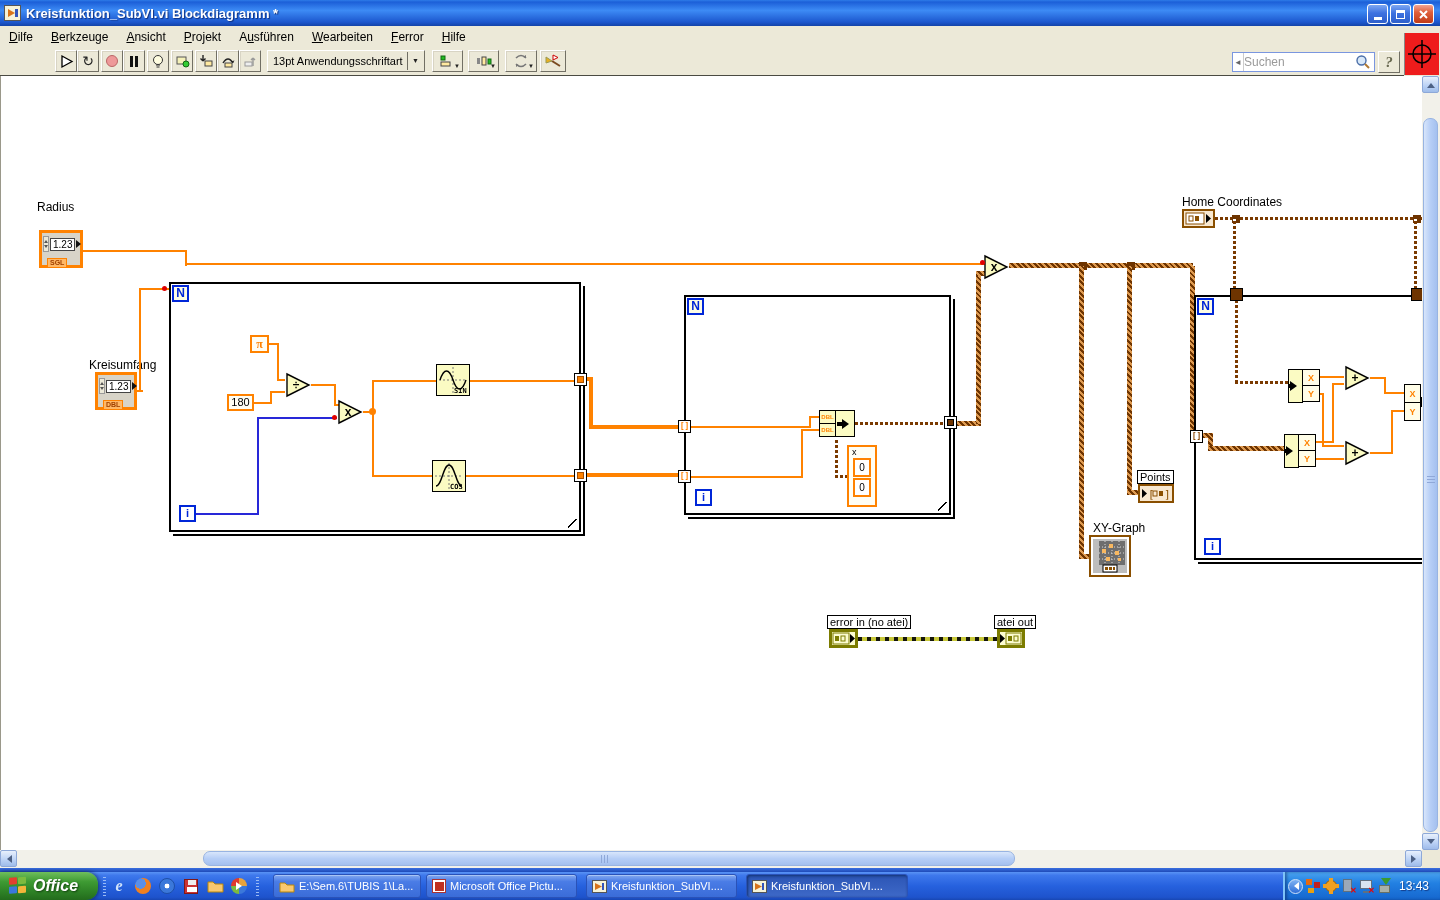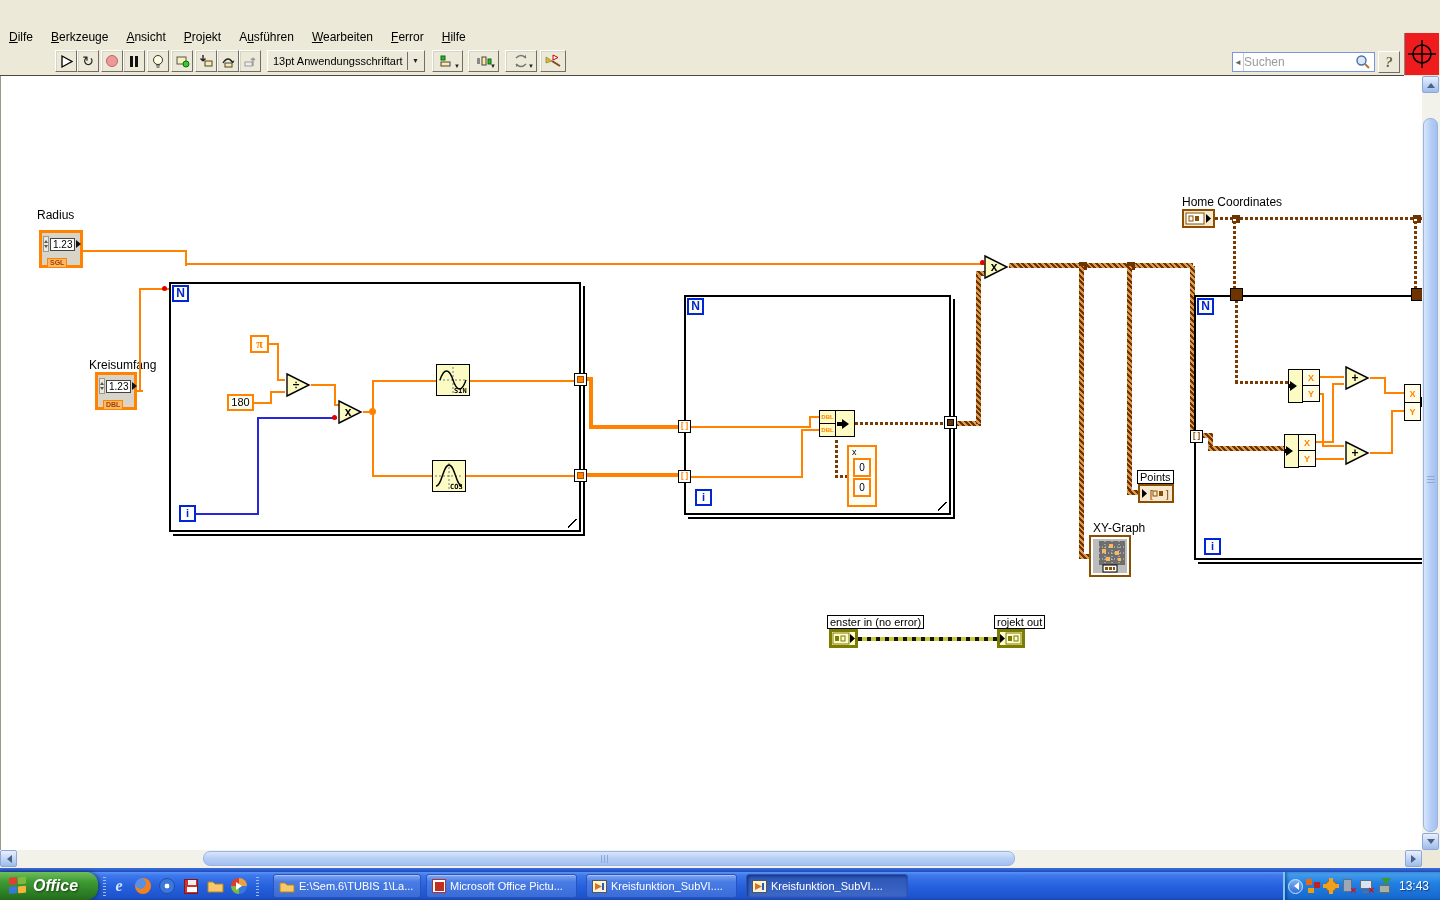--- a/index.html
+++ b/index.html
@@ -158,20 +158,43 @@
     background:linear-gradient(180deg,#7FB2F2,#2F6FD8); border:1px solid #CFE2FA;
     display:flex; align-items:center; justify-content:center; }
   .redx { position:absolute; right:-1px; bottom:-1px; width:8px; height:8px; color:#E00;
     font:bold 8px/8px "Liberation Sans",sans-serif; }
 </style>
 </head>
 <body>
 
 <div id="app">
 
+  <div class="titlebar">
+    <div class="tb-icon">
+      <svg width="13" height="12">
+          <rect x="0" y="0" width="13" height="12" fill="#F6F3D8"></rect>
+          <polygon points="2,2 9,6 2,10" fill="#D8741A"></polygon>
+          <rect x="9" y="2" width="3" height="8" fill="#3355BB"></rect>
+        </svg>
+    </div>
+    <span class="tb-title">Kreisfunktion_SubVI.vi Blockdiagramm *</span>
+    <div class="winbtns">
+      <div class="wbtn">
+          <div class="glyph-min"></div>
+        </div>
+      <div class="wbtn">
+          <div class="glyph-restore"></div>
+        </div>
+      <div class="wbtn close">
+        <svg width="11" height="11">
+            <path d="M2 2 L9 9 M9 2 L2 9" stroke="#fff" stroke-width="2"></path>
+          </svg>
+      </div>
+    </div>
+  </div>
 
   <div class="menubar">
     <span class="mitem"><span></span><span class="mn-key">D</span><span>ilfe</span></span>
     <span class="mitem"><span></span><span class="mn-key">B</span><span>erkzeuge</span></span>
     <span class="mitem"><span></span><span class="mn-key">A</span><span>nsicht</span></span>
     <span class="mitem"><span></span><span class="mn-key">P</span><span>rojekt</span></span>
     <span class="mitem"><span>A</span><span class="mn-key">u</span><span>sführen</span></span>
     <span class="mitem"><span></span><span class="mn-key">W</span><span>earbeiten</span></span>
     <span class="mitem"><span></span><span class="mn-key">F</span><span>error</span></span>
     <span class="mitem"><span></span><span class="mn-key">H</span><span>ilfe</span></span>
@@ -275,21 +298,21 @@
   <div class="vi-icon">
     <svg width="35" height="42">
       <circle cx="17" cy="21" r="9" fill="none" stroke="#000" stroke-width="1.5"></circle>
       <line x1="3" y1="21" x2="31" y2="21" stroke="#000" stroke-width="1.5"></line>
       <line x1="17" y1="7" x2="17" y2="35" stroke="#000" stroke-width="1.5"></line>
     </svg>
   </div>
 
   <div class="diagram">
 
-    <span class="lbl" style="left:36px;top:132px">Radius</span>
+    <span class="lbl" style="left:36px;top:124px">Radius</span>
     <div class="numctl" style="left:38px;top:154px;width:44px;height:38px">
       <div class="row">
         <div class="spin">
             <i class="up"></i>
             <i class="dn"></i>
           </div>
         <span class="numval">1.23</span>
         <div class="outmark"></div>
       </div>
       <span class="typetag">SGL</span>
@@ -563,39 +586,39 @@
     <div class="w wo" style="left:1390px;top:334px;width:13px;height:2px"></div>
 
     <div class="bundle" style="left:1403px;top:308px">
       <div class="bcol">
         <div class="cell xycell" style="width:17px;height:19px">X</div>
         <div class="cell xycell" style="width:17px;height:19px;margin-top:-1px">Y</div>
       </div>
       <div style="width:8px;height:10px;background:#000;margin:13px 0 0 -1px"></div>
     </div>
 
-    <span class="boxlbl" style="left:826px;top:539px">enster in (no error)</span>
+    <span class="boxlbl" style="left:826px;top:539px">error in (no atei)</span>
     <div class="term olive" style="left:828px;top:553px;width:29px;height:19px">
       <svg width="23" height="13">
         <rect x="1" y="1" width="16" height="11" fill="#FCFCD0" stroke="#7C7C00"></rect>
         <rect x="3" y="4" width="4" height="5" fill="#7C7C00"></rect>
           <rect x="9" y="4" width="4" height="5" fill="none" stroke="#7C7C00"></rect>
         <polygon points="18,2 18,11 23,6.5" fill="#000"></polygon>
       </svg>
     </div>
     <div class="w werr" style="left:857px;top:561px;width:139px;height:4px"></div>
     <div class="term olive" style="left:996px;top:553px;width:28px;height:19px">
       <svg width="22" height="13">
         <polygon points="0,2 0,11 5,6.5" fill="#000"></polygon>
         <rect x="6" y="1" width="15" height="11" fill="#FCFCD0" stroke="#7C7C00"></rect>
         <rect x="8" y="4" width="4" height="5" fill="#7C7C00"></rect>
           <rect x="14" y="4" width="4" height="5" fill="none" stroke="#7C7C00"></rect>
       </svg>
     </div>
-    <span class="boxlbl" style="left:993px;top:539px">rojekt out</span>
+    <span class="boxlbl" style="left:993px;top:539px">atei out</span>
   </div>
 
   <div class="vscroll">
     <div class="sbtn" style="left:0;top:0">
         <div class="tri up"></div>
       </div>
     <div class="thumbv" style="top:42px;height:714px">
         <div class="gripv"></div>
       </div>
     <div class="sbtn" style="left:0;bottom:0;top:auto;position:absolute">

